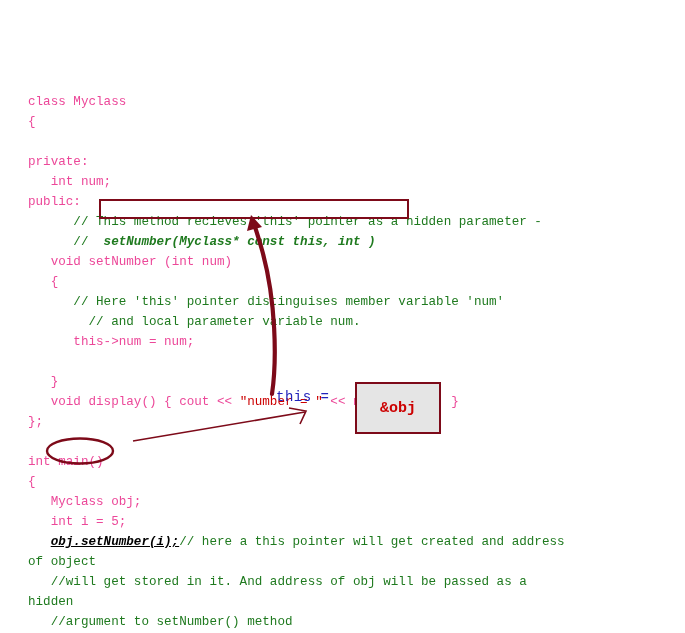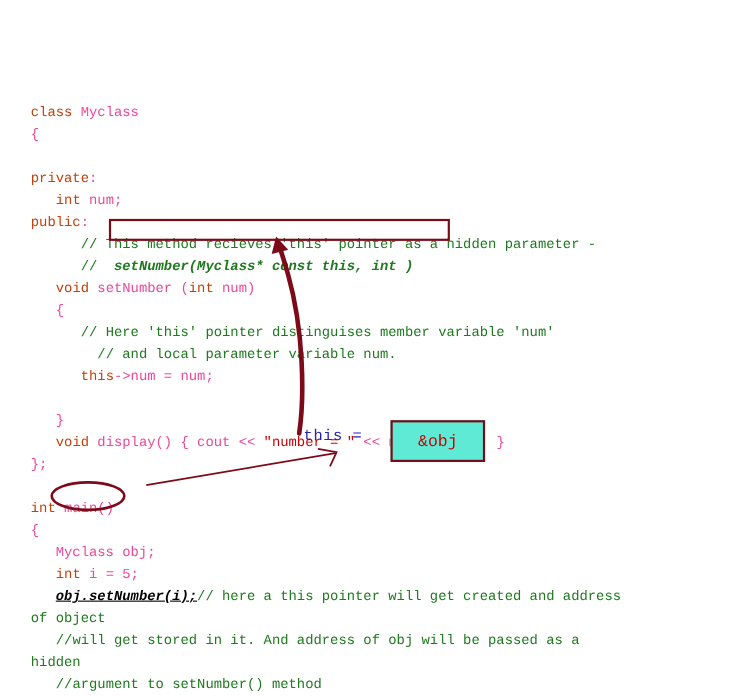--- a/index.html
+++ b/index.html
@@ -20,21 +20,21 @@
     left: 28px;
     top: 92px;
     width: 640px;
     font-size: 12.6px;
     line-height: 20px;
     white-space: pre;
     color: #000000;
   }
 
   .ln { display: block; min-height: 20px; }
-  .kw   { color: #c2410c; }
+  .kw   { color: #ec4899; }
   .cmt  { color: #1f7a1f; text-align: right; }
   .str  { color: #cc0000; }
   .plain{ color: #ec4899; }
   .ital { font-style: italic; font-weight: bold; text-decoration: underline; }
   .cmt-ital { color: #1f7a1f; font-style: italic; font-weight: bold; }
 
   
   #overlay {
     position: absolute;
     left: 0; top: 0;
@@ -52,27 +52,28 @@
     border: 2px solid #7d0a19;
     box-sizing: border-box;
   }
 
   
   #obj-value-box {
     position: absolute;
     left: 355px;
     top: 382px;
     width: 86px;
-    height: 38px;
+    height: 52px;
     border: 2px solid #7d0a19;
     box-sizing: border-box;
     display: flex;
     align-items: center;
     justify-content: center;
-    background: #5eead4;
+    background: #e5e5e5;
+    font-weight: bold;
   }
   #obj-value-box .val {
     color: #cc0000;
     font-family: "Liberation Mono", "DejaVu Sans Mono", monospace;
     font-size: 15px;
   }
 
   
   #this-label {
     position: absolute;

